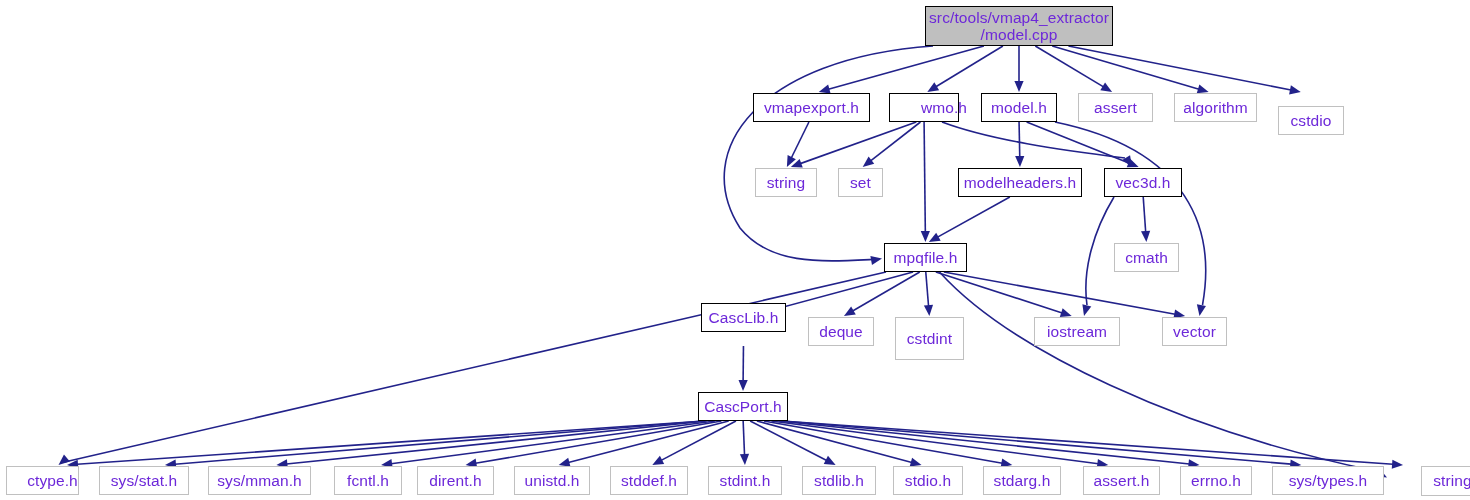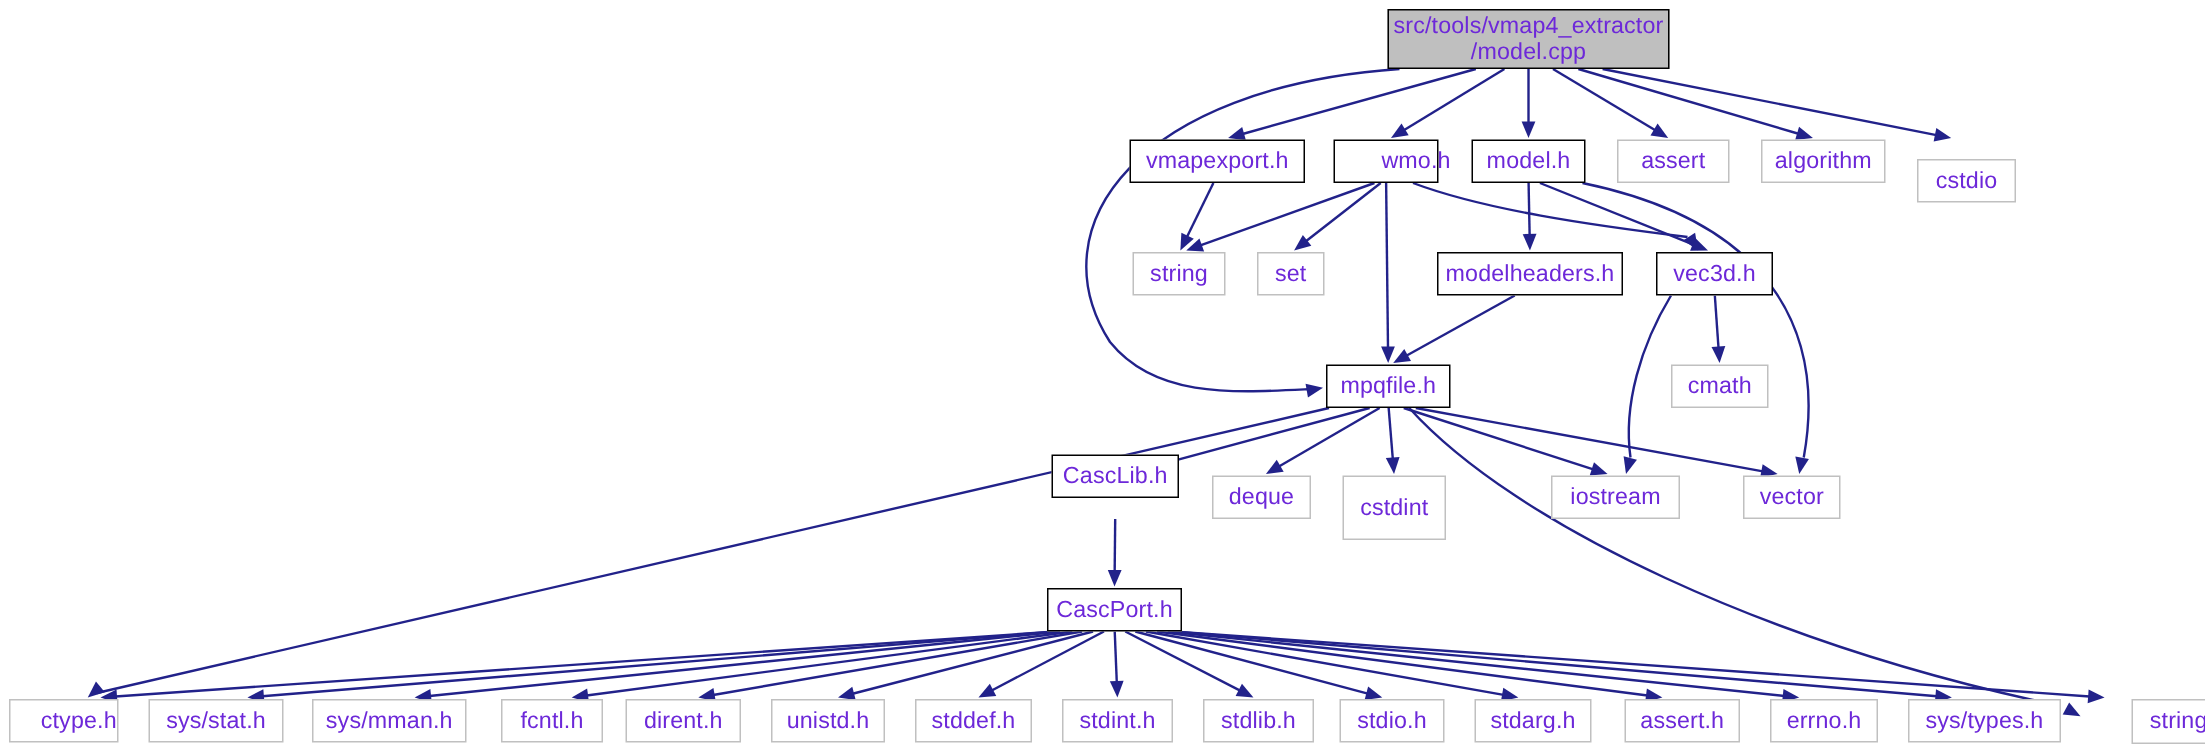--- a/index.html
+++ b/index.html
@@ -171,16 +171,16 @@
       <div class="node-box node-ext" style="left: 334px; top: 466px; width: 68px; height: 29px;">fcntl.h</div>
       <div class="node-box node-ext" style="left: 417px; top: 466px; width: 77px; height: 29px;">dirent.h</div>
       <div class="node-box node-ext" style="left: 514px; top: 466px; width: 76px; height: 29px;">unistd.h</div>
       <div class="node-box node-ext" style="left: 610px; top: 466px; width: 78px; height: 29px;">stddef.h</div>
       <div class="node-box node-ext" style="left: 708px; top: 466px; width: 74px; height: 29px;">stdint.h</div>
       <div class="node-box node-ext" style="left: 802px; top: 466px; width: 74px; height: 29px;">stdlib.h</div>
       <div class="node-box node-ext" style="left: 893px; top: 466px; width: 70px; height: 29px;">stdio.h</div>
       <div class="node-box node-ext" style="left: 983px; top: 466px; width: 78px; height: 29px;">stdarg.h</div>
       <div class="node-box node-ext" style="left: 1083px; top: 466px; width: 77px; height: 29px;">assert.h</div>
       <div class="node-box node-ext" style="left: 1180px; top: 466px; width: 72px; height: 29px;">errno.h</div>
-      <div class="node-box node-ext" style="left: 1272px; top: 466px; width: 102px; height: 29px;">sys/types.h</div>
+      <div class="node-box node-ext" style="left: 1272px; top: 466px; width: 112px; height: 29px;">sys/types.h</div>
       <div class="node-box node-ext" style="left: 1389px; top: 466px; width: 76px; height: 30px; margin-left: 32px;">string.h</div>
     </div>
 </div>
 
 </body></html>

